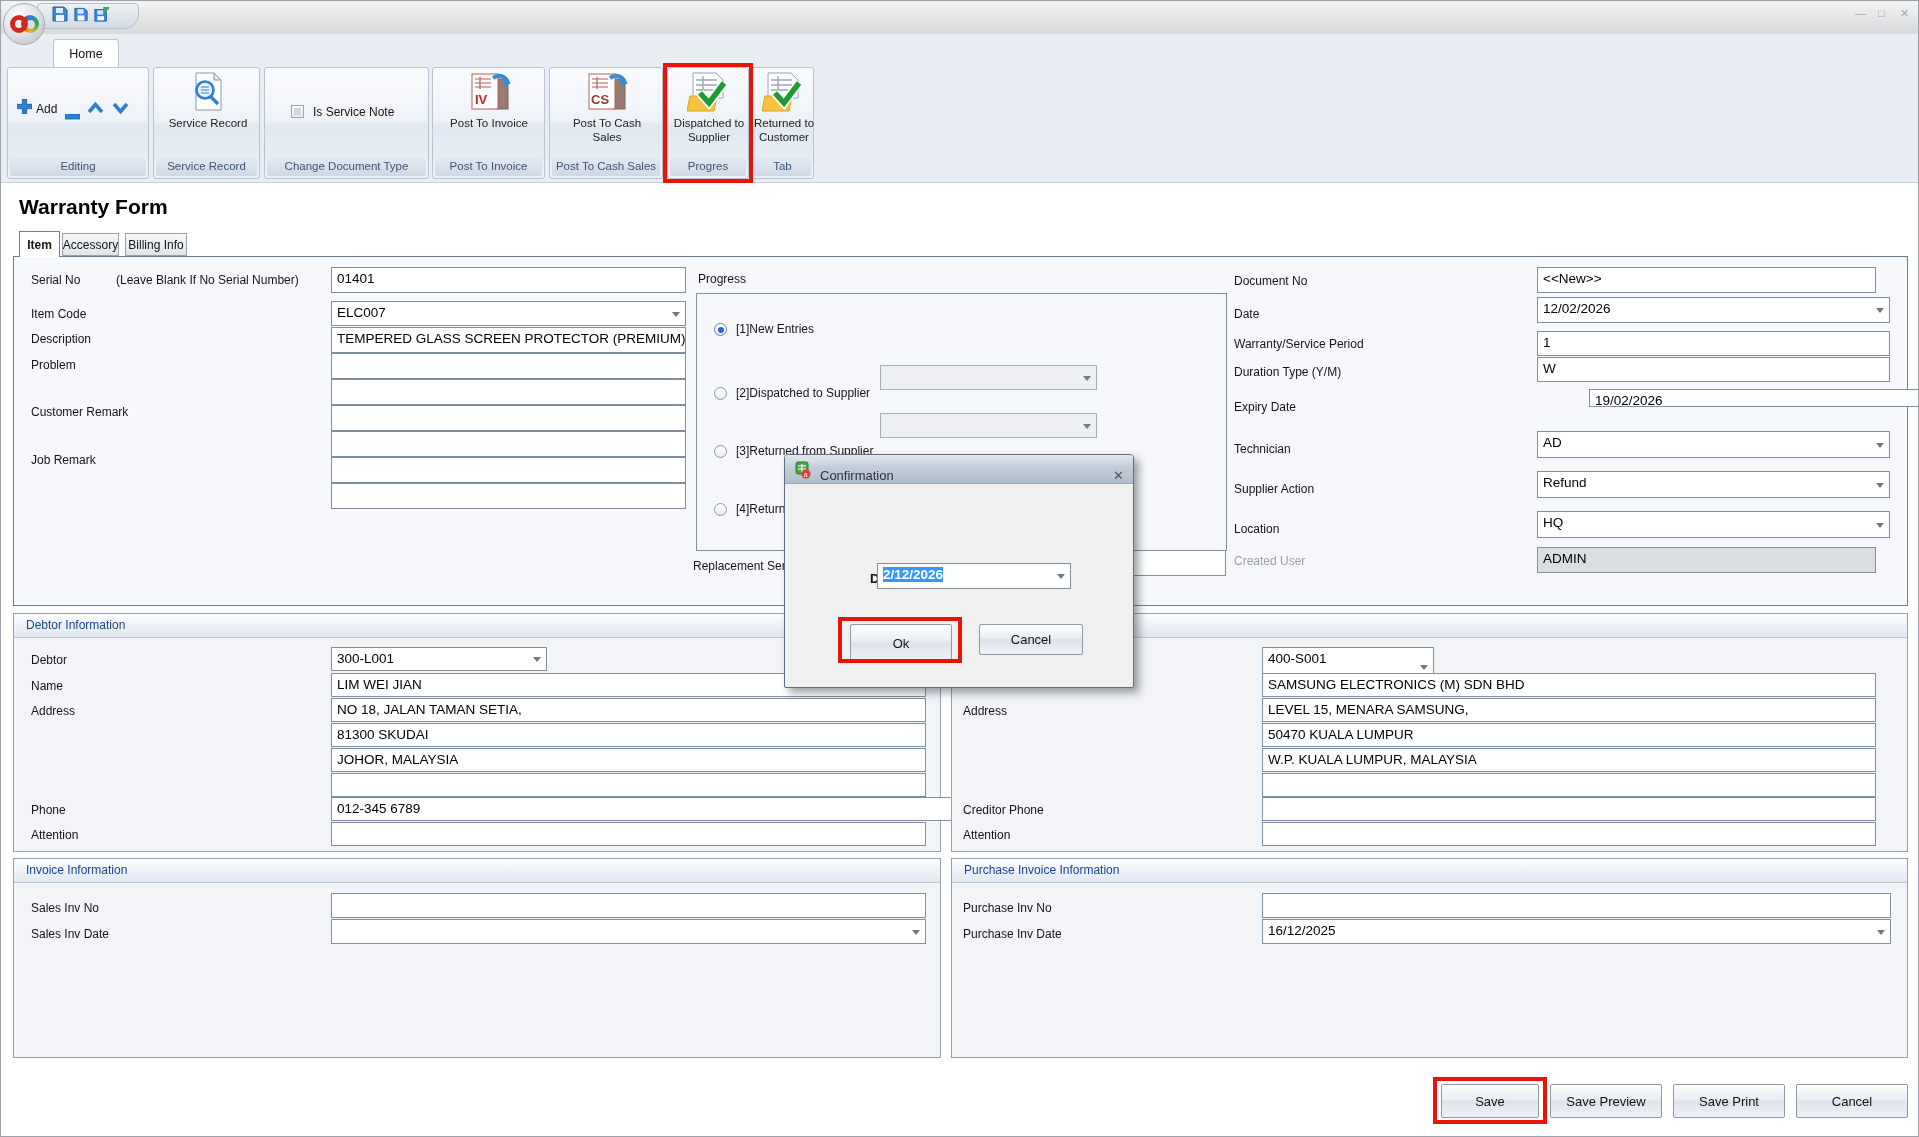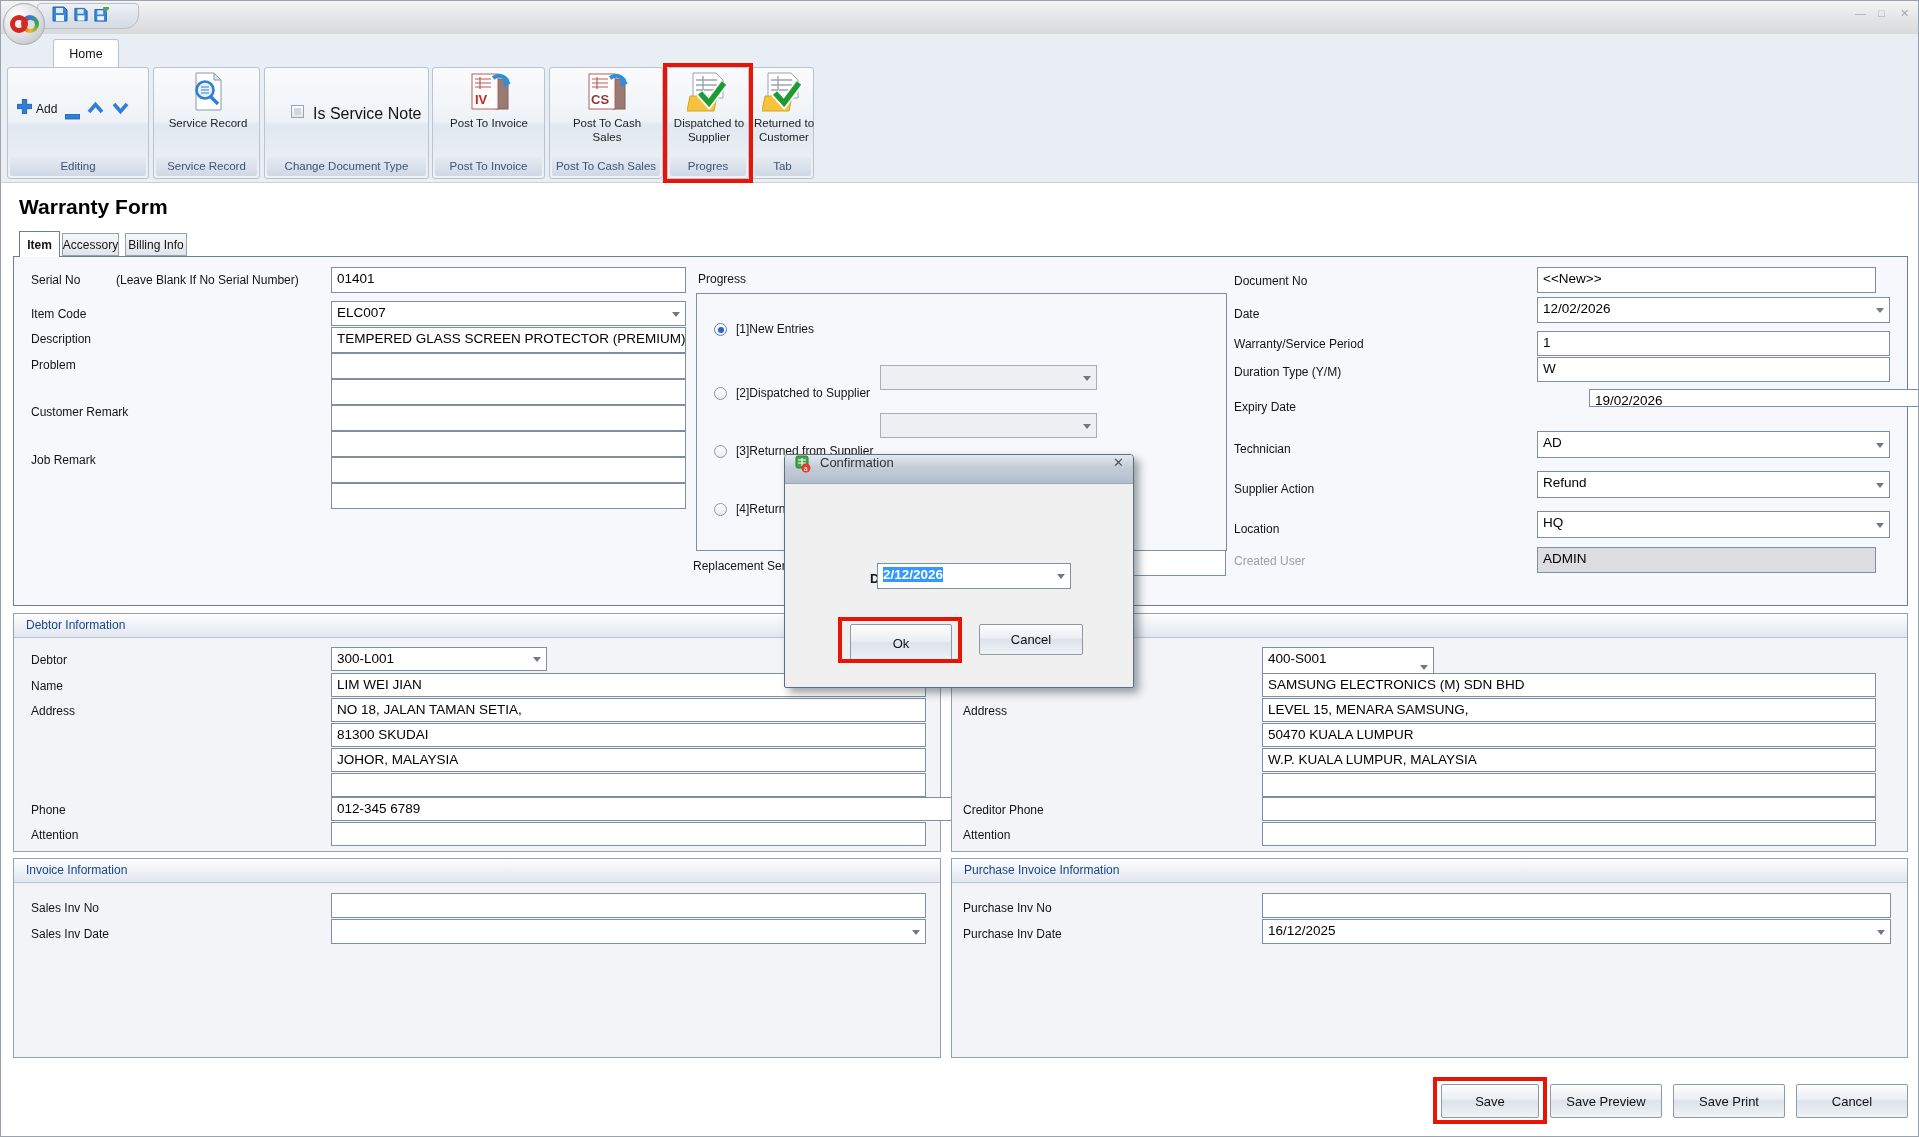--- a/index.html
+++ b/index.html
@@ -65,21 +65,21 @@
   .tab-off{top:232px;height:23px;background:linear-gradient(#f6f7f9,#e1e4e9);
        border:1px solid #98a2ae;z-index:1}
   .main{position:absolute;left:12px;top:255px;width:1895px;height:350px;border:1px solid #6e7e8e;
         background:#f6f8fb;box-sizing:border-box;z-index:2}
   .pbox{position:absolute;left:695px;top:292px;width:529px;height:256px;border:1px solid #7f8fa0;
         z-index:3}
   .dlg{position:absolute;left:783px;top:453px;width:350px;height:234px;background:#f0f0f0;
        border:1px solid #5f6e7e;border-radius:4px 4px 2px 2px;
        box-shadow:5px 5px 9px rgba(40,50,60,.45);z-index:50;box-sizing:border-box}
   .dlg-hd{height:29px;background:linear-gradient(#e2e8ef,#c3cdd8 45%,#b2becc);
-       border-bottom:1px solid #9aa6b4;border-radius:3px 3px 0 0;display:flex;align-items:flex-start;
+       border-bottom:1px solid #9aa6b4;border-radius:3px 3px 0 0;display:flex;align-items:flex-end;
        padding:0 9px;gap:8px;box-sizing:border-box}
   .dlg-title{font-size:13px;color:#2b323b}
   .dlg-x{margin-left:auto;font-size:13px;color:#4a5560}
   .dlg-msg{position:absolute;left:82px;top:50px;width:276px;font-size:14px;line-height:20px;color:#000}
   .sel{background:#3399ff;color:#fff}
   .z4{z-index:4}
 </style>
 </head>
 <body>
 
@@ -140,21 +140,21 @@
           <circle cx="14" cy="18" r="8.5" fill="#e8f2fc" stroke="#2f7fd6" stroke-width="2.6"></circle>
           <path d="M10 15h8M10 18h8M10 21h8" stroke="#2f7fd6" stroke-width="1.2"></path>
           <path d="M20 25l7 7" stroke="#2f7fd6" stroke-width="3.4"></path>
         </svg></span>
     <div class="rbtn-cap" style="left:14px;top:48px;width:80px">Service Record</div>
     <div class="grp-cap">Service Record</div>
   </div>
 
   <div class="grp" style="left:263px;width:165px">
     <span class="checkbox" style="left:26px;top:37px"></span>
-    <span class="abs" style="left:48px;top:37px;font-size:16px">Is Service Note</span>
+    <span class="abs" style="left:48px;top:37px;font-size:12px">Is Service Note</span>
     <div class="grp-cap">Change Document Type</div>
   </div>
 
   <div class="grp" style="left:431px;width:113px">
     <span class="abs" style="left:35px;top:4px"><svg width="44" height="42" viewBox="0 0 44 42">
           <rect x="28" y="7" width="12" height="30" fill="#9a7b72" stroke="#7e625a"></rect>
           <rect x="4" y="2" width="26" height="35" fill="#fdfdfd" stroke="#b06060"></rect>
           <path d="M7 7h16M7 11h16M7 15h16M12 5v12" stroke="#c05858" stroke-width="1.2"></path>
           <text x="7" y="32" font-size="13" font-weight="bold" fill="#cc2222" font-family="Liberation Sans,sans-serif">IV</text>
           <path d="M25 6c7-5 14-1 15 6" stroke="#2f8fd8" stroke-width="4" fill="none"></path>

